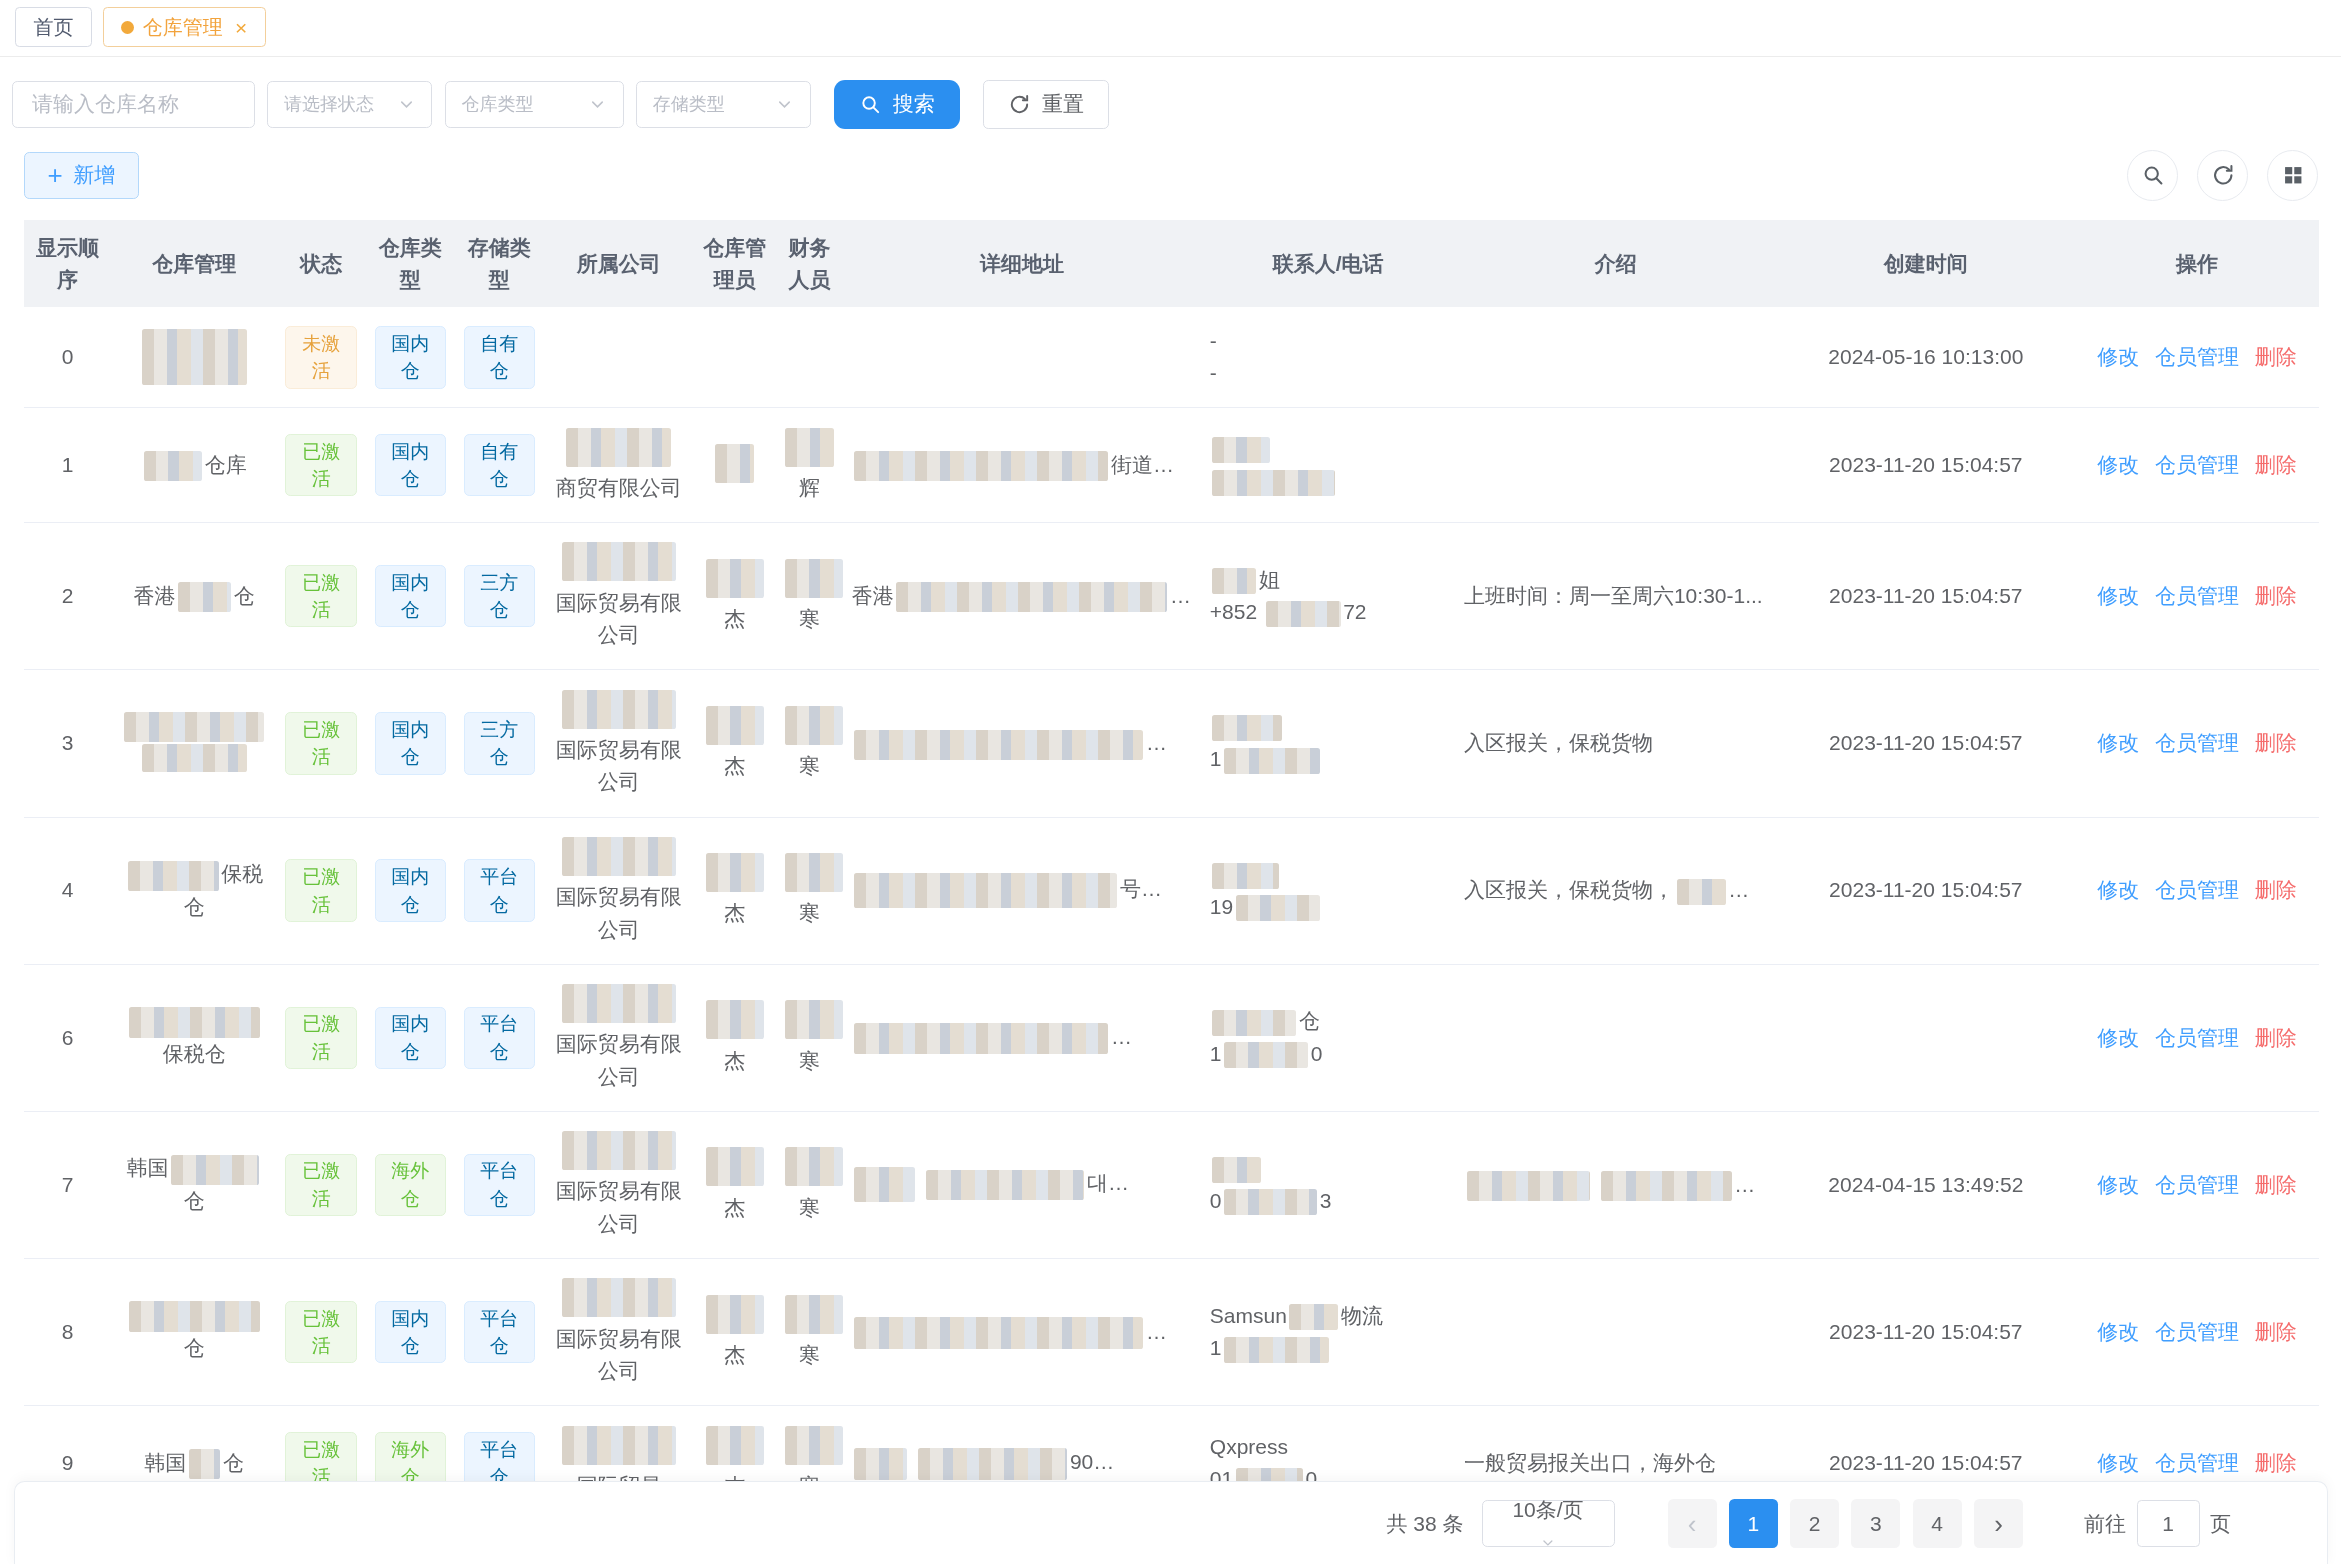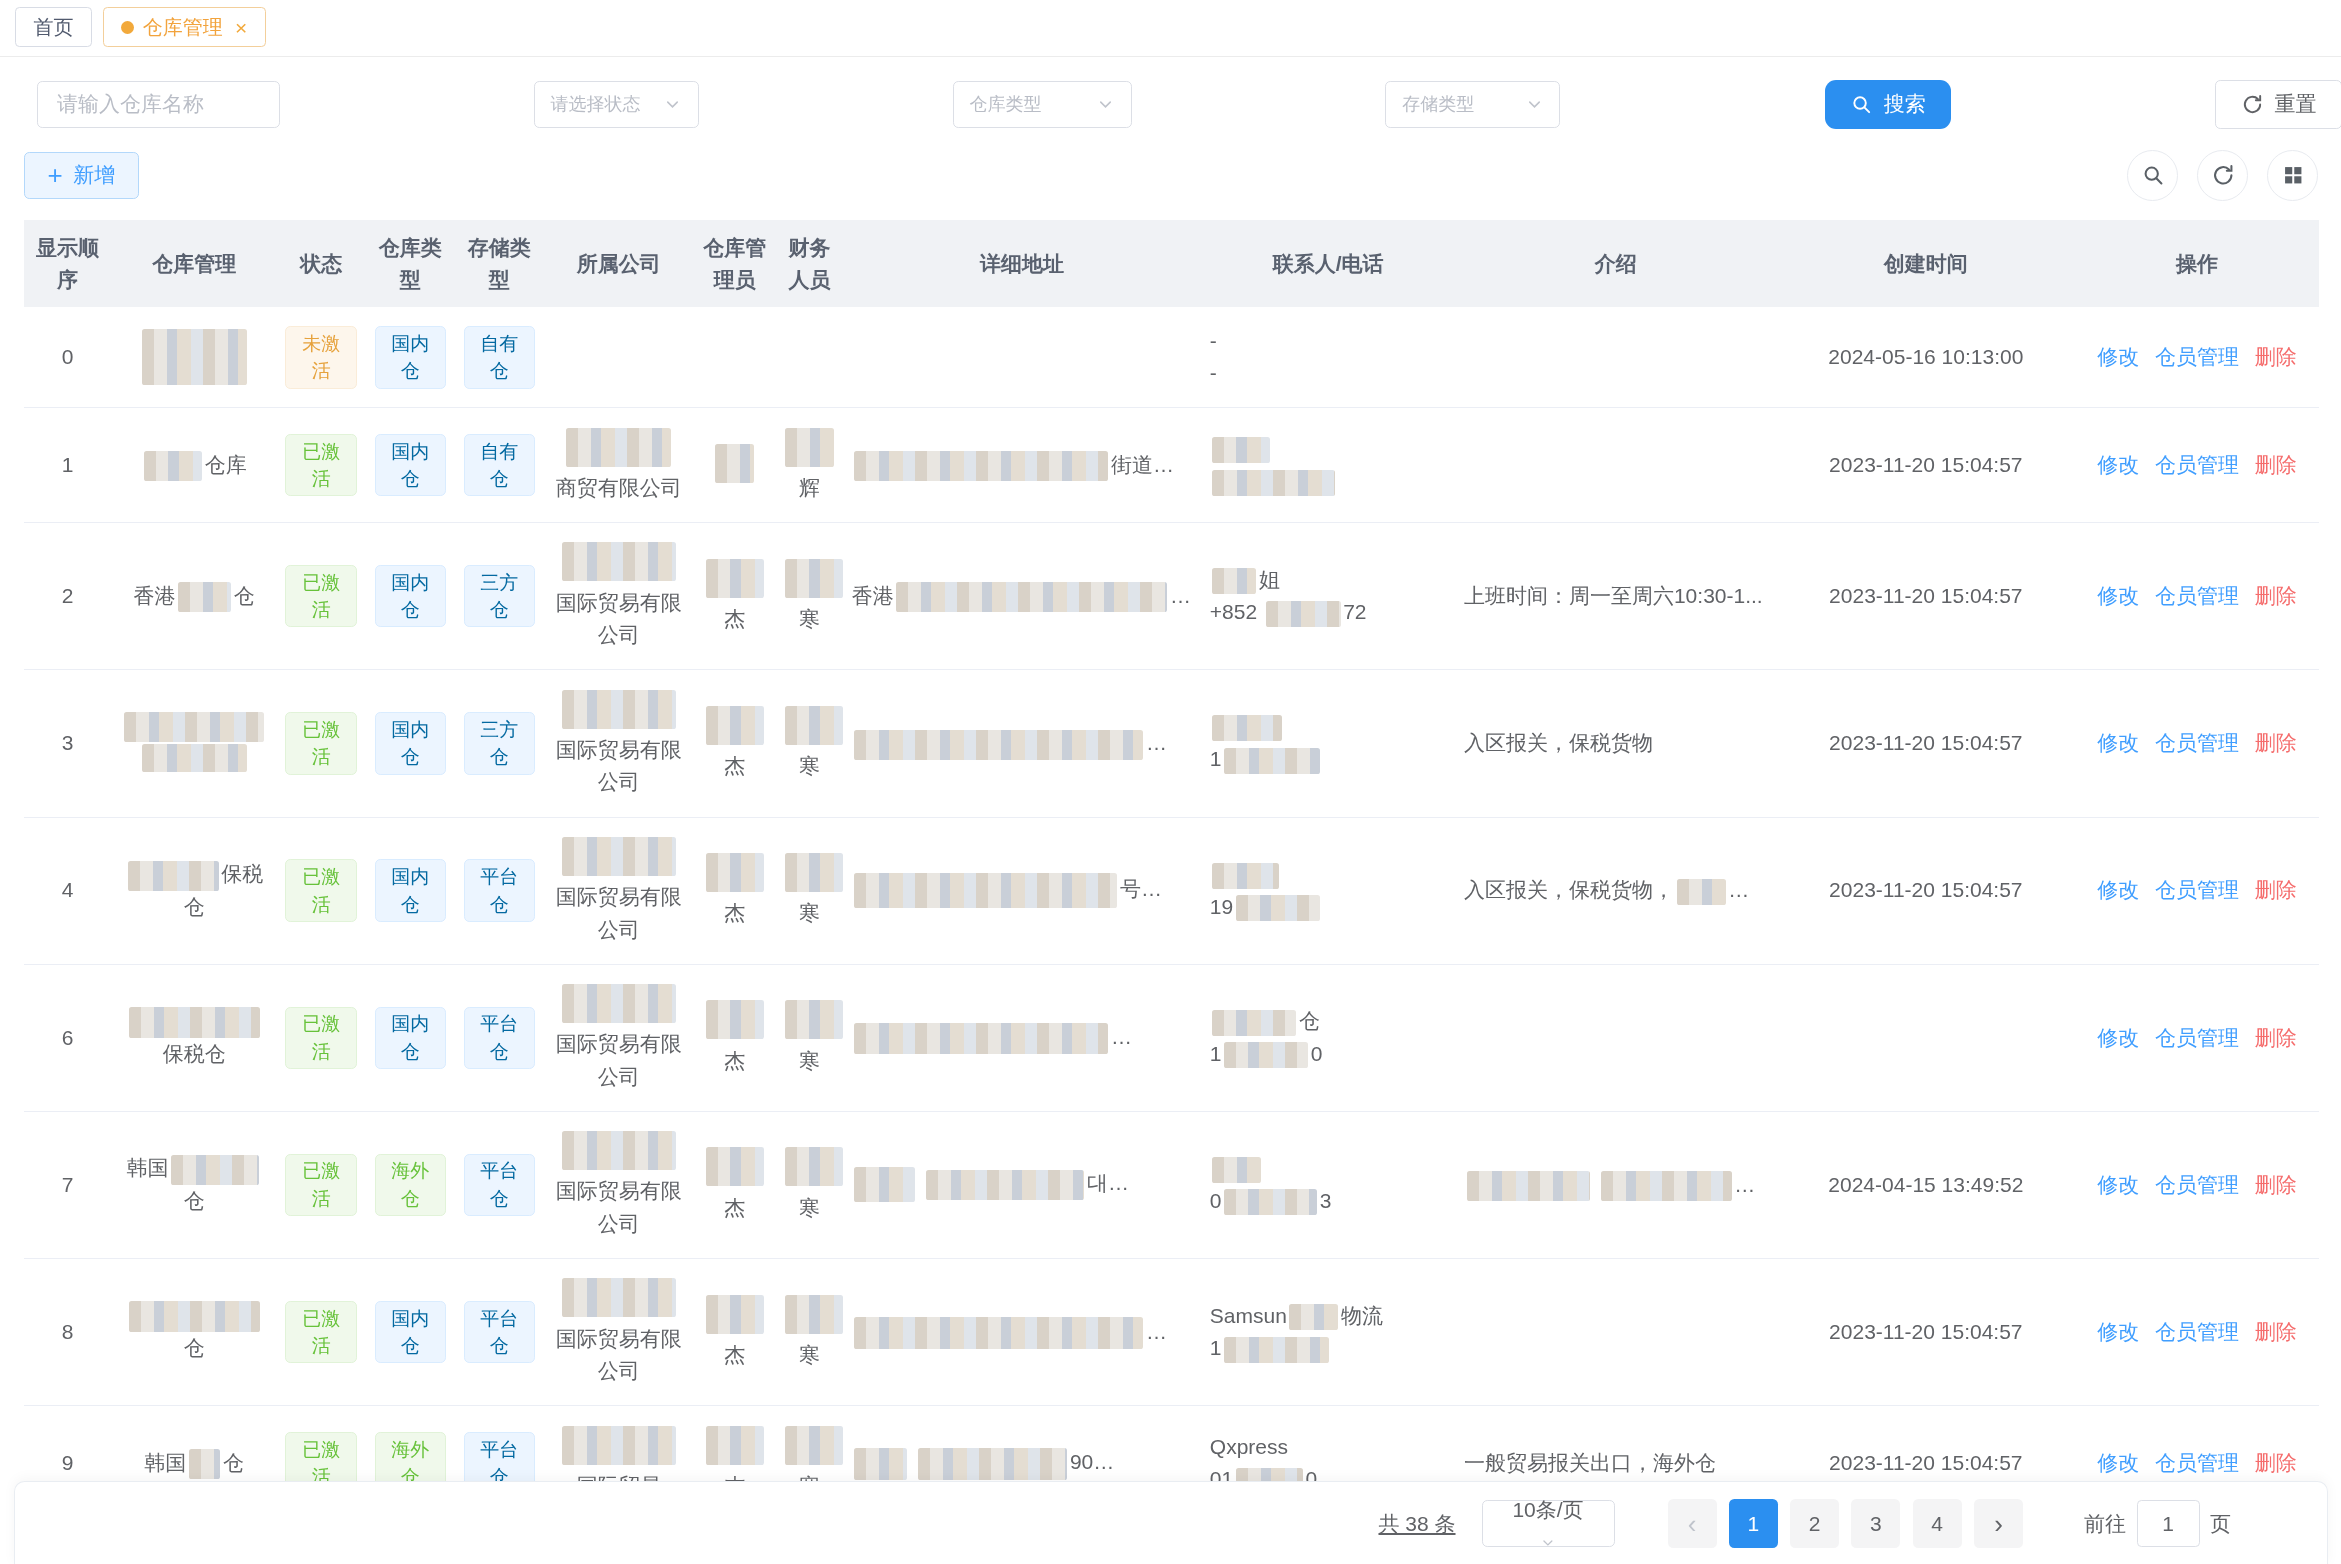--- a/index.html
+++ b/index.html
@@ -11,21 +11,21 @@
   }
   
   .tabbar { display:flex; gap:10.5px; padding:7px 0 8.8px 15px; border-bottom:0.9px solid #ececec; }
   .tab { display:inline-flex; align-items:center; gap:8.8px; height:40px; padding:0 17.5px;
          border:0.9px solid #d8dce5; border-radius:4.4px; font-size:20px; color:#515a6e;
          background:#fff; cursor:pointer; }
   .tab.active { border-color:#f3cf9b; color:#f2a33c; }
   .tab .dot { width:13px; height:13px; border-radius:50%; background:#f2a93b; }
   .tab .x { font-size:21px; color:#f2a93b; margin-left:3.5px; line-height:1; }
   
-  .filters { display:flex; gap:12.3px; padding:23px 0 0 37px; align-items:center;justify-content:space-between; }
+  .filters { display:flex; gap:12.3px; padding:23px 0 0 12px; align-items:center; }
   .inp { height:47px; border:0.9px solid #dcdfe6; border-radius:5.3px; font-size:21px;
          color:#606266; padding:0 19px; width:243px; outline:none; }
   .inp::placeholder { color:#b9bdc6; }
   .sel { display:flex; align-items:center; justify-content:space-between; height:47px;
          border:0.9px solid #dcdfe6; border-radius:5.3px; padding:0 15.8px; font-size:18px;
          color:#b9bdc6; background:#fff; cursor:pointer; }
   .chev { width:19px; height:19px; color:#c0c4cc; flex:none; }
   .btn { height:49px; border-radius:5.3px; font-size:21px; display:inline-flex; align-items:center;
          gap:10.5px; padding:0 24.5px; cursor:pointer; border:0.9px solid transparent; background:#fff; }
   .btn svg { width:23px; height:23px; }
@@ -58,21 +58,21 @@
     background-image:
       repeating-linear-gradient(90deg,#d9d2c8 0 12.3px,#e9e6e1 12.3px 24.5px,#c9cfd8 24.5px 35px,#e4ddd2 35px 49px,#dfe4ea 49px 61px),
       repeating-linear-gradient(0deg,rgba(255,255,255,.4) 0 10.5px,rgba(120,110,100,.10) 10.5px 21px); }
   .mz.blk { display:block; margin:1.8px auto 5.3px; }
   .cline { line-height:1.55; }
   
   .footer { position:absolute; left:14px; right:14px; bottom:0; height:84px; background:#fff;
             border:0.9px solid #e9edf2; border-bottom:none; border-radius:10.5px 10.5px 0 0;
             box-shadow:0 -2.6px 12.3px rgba(0,0,0,.04); display:flex; align-items:center;
             justify-content:flex-end; padding-right:96px; z-index:5; }
-  .footer .total { margin-right:26px;text-decoration:underline; }
+  .footer .total { margin-right:18px; }
   .psize { width:133px; height:47px; border:0.9px solid #dcdfe6; border-radius:5.3px; display:flex;
            align-items:center; justify-content:center; gap:10.5px; color:#606266; margin-right:53px;
            cursor:pointer; background:#fff;flex-direction:column; }
   .psize .chev { width:15.8px; height:15.8px; }
   .pager { display:flex; gap:12.3px; align-items:center; margin-right:61px; }
   .pg { min-width:49px; height:49px; border-radius:5.3px; background:#f4f4f5; color:#606266;
         font-size:21px; display:flex; align-items:center; justify-content:center; cursor:pointer;
         border:none; }
   .pg.active { background:#2b8ff0; color:#fff; }
   .pg.disabled { color:#c0c4cc; cursor:default; }

